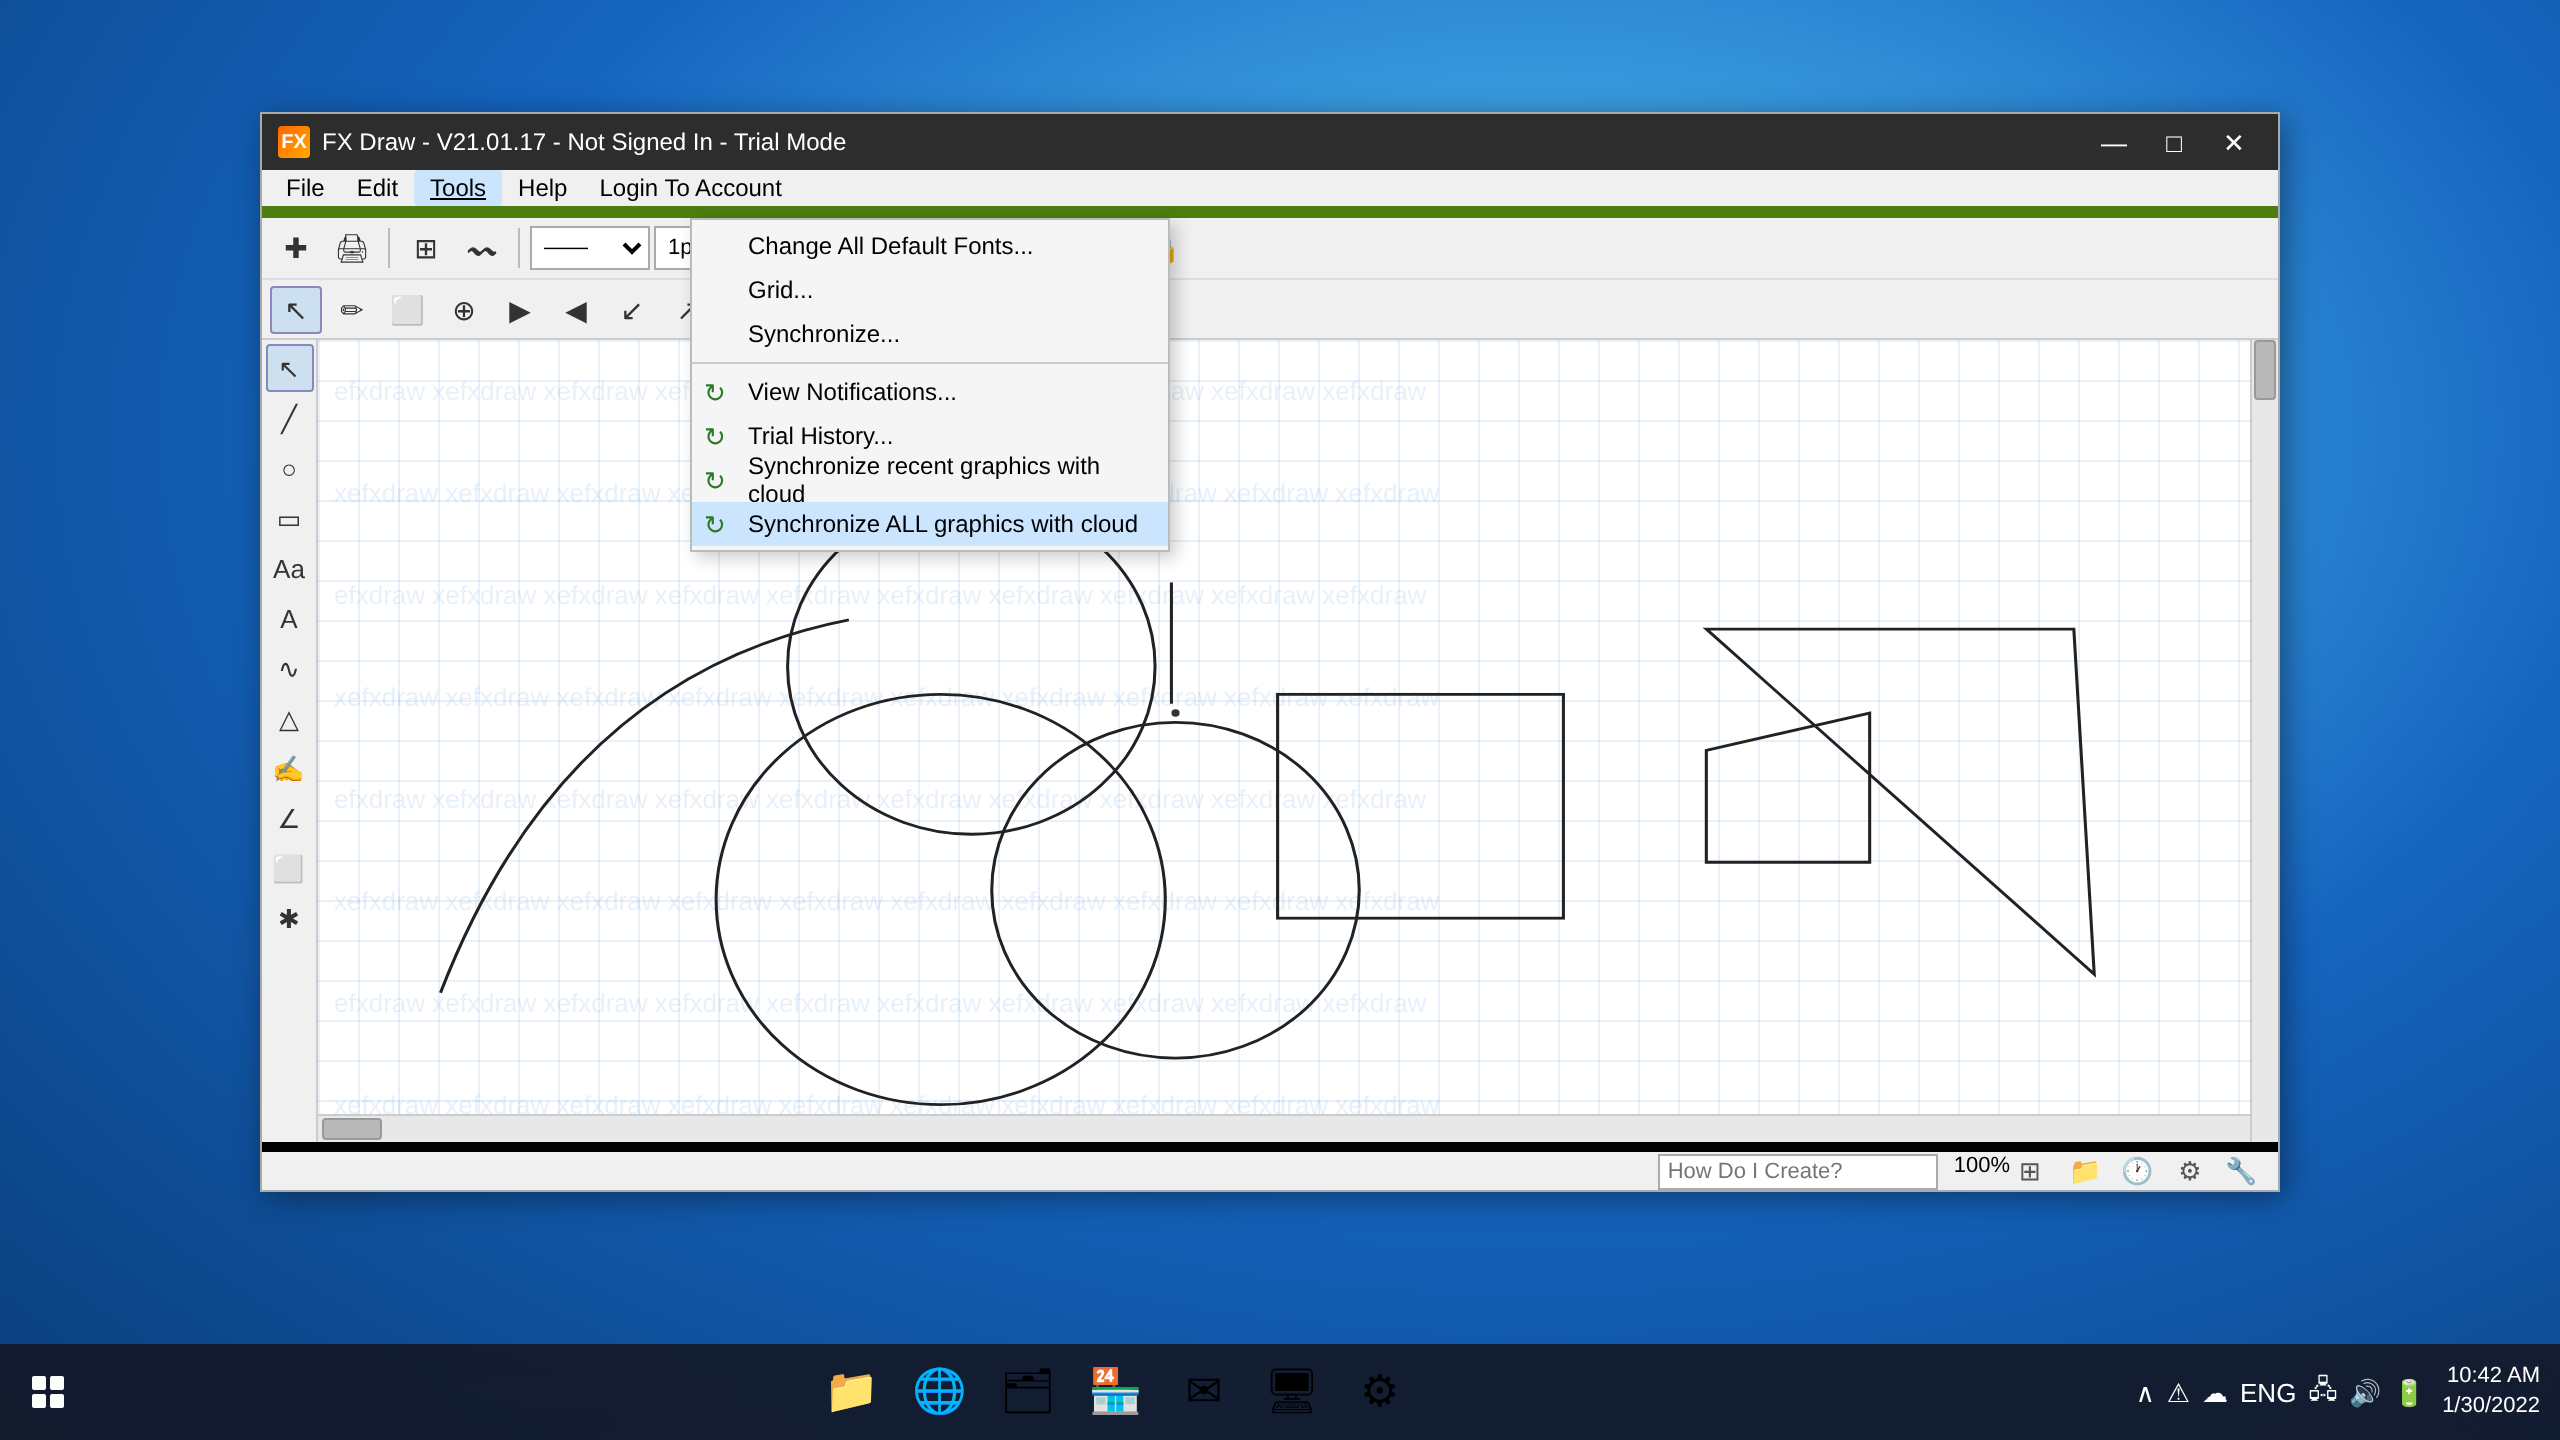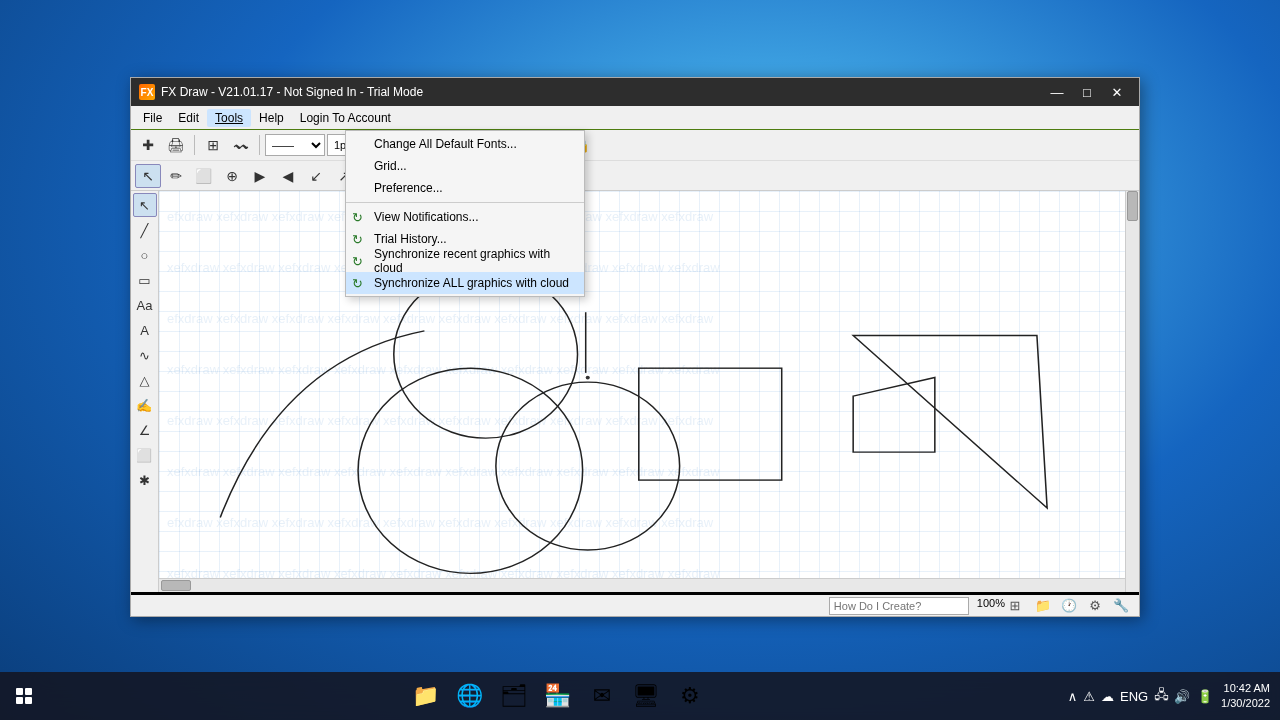--- a/index.html
+++ b/index.html
@@ -80,21 +80,21 @@
       display: flex;
       align-items: center;
       gap: 6px;
       font-size: 13px;
       color: white;
     }
 
     
     .app-window {
       position: absolute;
-      top: 77px;
+      top: 56px;
       left: 130px;
       width: 1010px;
       height: 540px;
       background: #f0f0f0;
       border: 1px solid #aaa;
       box-shadow: 3px 3px 15px rgba(0,0,0,0.4);
       display: flex;
       flex-direction: column;
     }
 
@@ -147,21 +147,21 @@
       border-radius: 2px;
     }
 
     
     .menu-bar {
       background: #f0f0f0;
       display: flex;
       align-items: center;
       height: 24px;
       padding: 0 4px;
-      border-bottom: 1px solid #4d7c0f;
+      border-bottom: 6px solid #4d7c0f;
       flex-shrink: 0;
     }
 
     .menu-item {
       padding: 2px 8px;
       cursor: pointer;
       border-radius: 2px;
       font-size: 12px;
       color: #000;
     }
@@ -293,21 +293,21 @@
       color: #4488cc;
       font-size: 13px;
       padding: 18px 8px;
       white-space: nowrap;
     }
 
     
     .status-bar {
       height: 24px;
       background: #f0f0f0;
-      border-top: 3px solid #000000;
+      border-top: 5px solid #000000;
       display: flex;
       align-items: center;
       justify-content: flex-end;
       padding: 0 8px;
       gap: 8px;
       flex-shrink: 0;
     }
 
     .status-input {
       height: 18px;
@@ -633,21 +633,21 @@
     </div>
 
     <div class="dropdown-menu">
       <div class="dd-item">
         <span>Change All Default Fonts...</span>
       </div>
       <div class="dd-item">
         <span>Grid...</span>
       </div>
       <div class="dd-item">
-        <span>Preference...</span>
+        <span>Synchronize...</span>
       </div>
       <div class="dd-separator"></div>
       <div class="dd-item">
         <span class="dd-icon">↻</span>
         <span>View Notifications...</span>
       </div>
       <div class="dd-item">
         <span class="dd-icon">↻</span>
         <span>Trial History...</span>
       </div>

